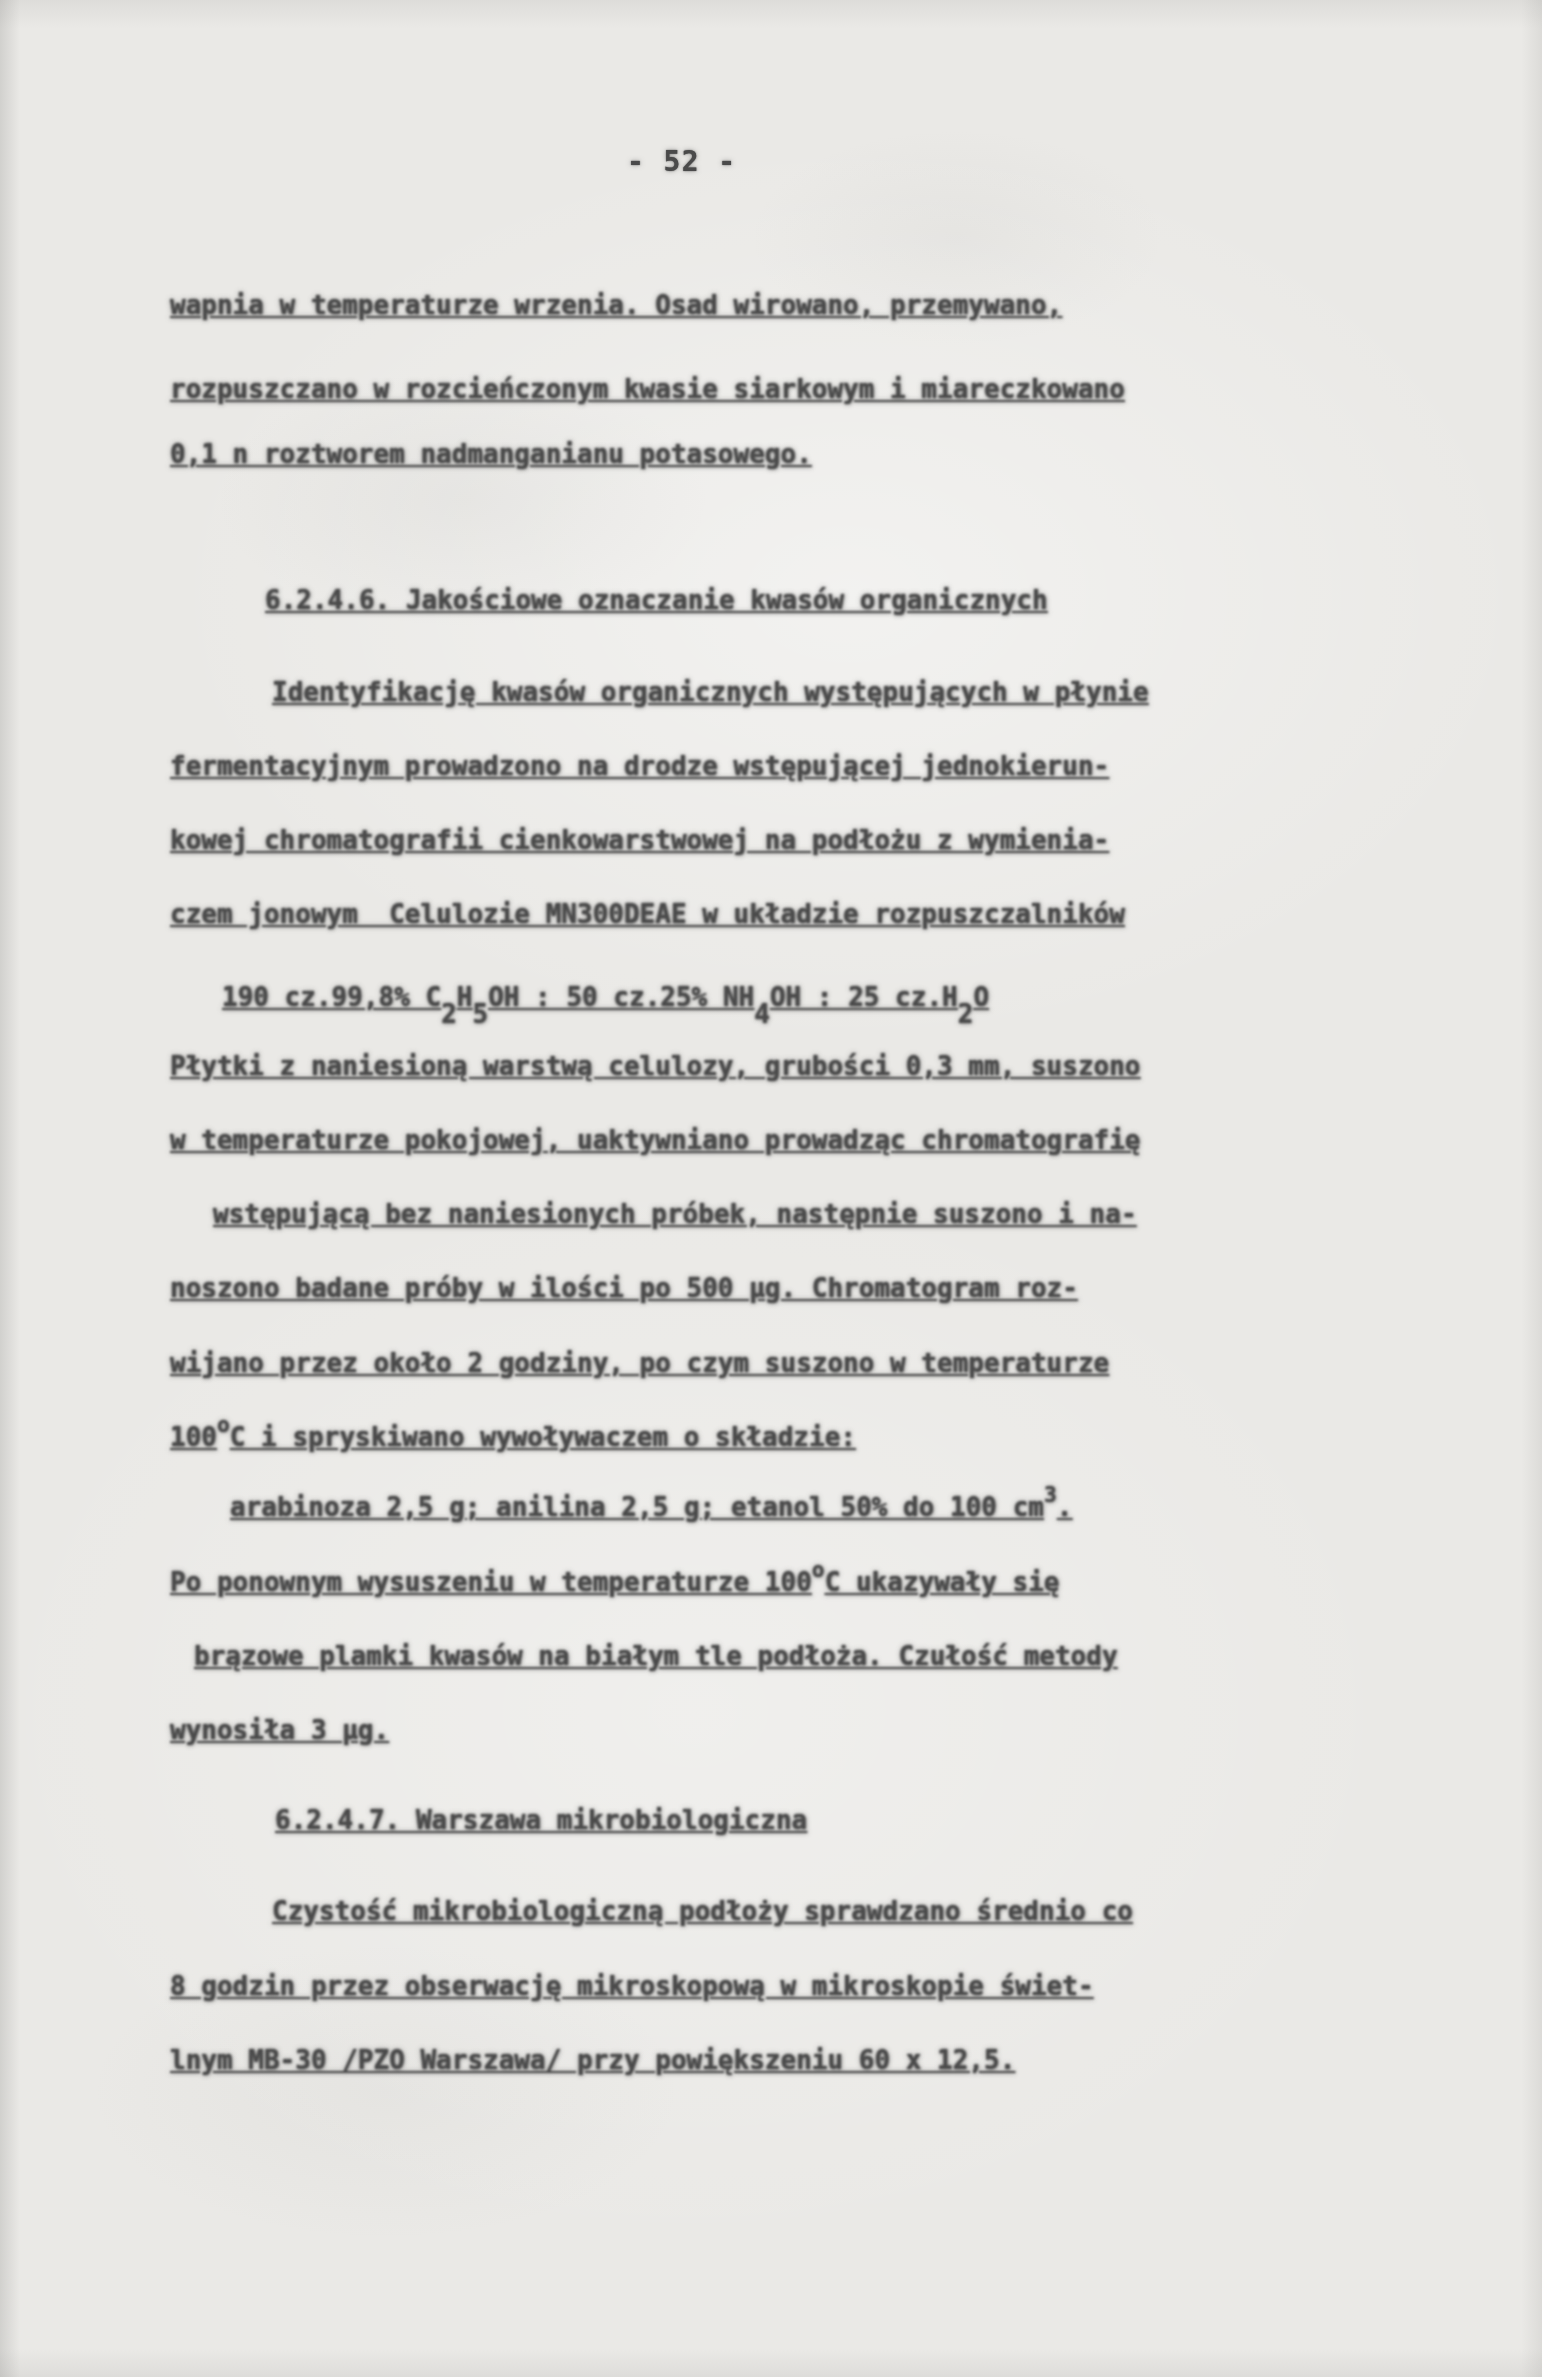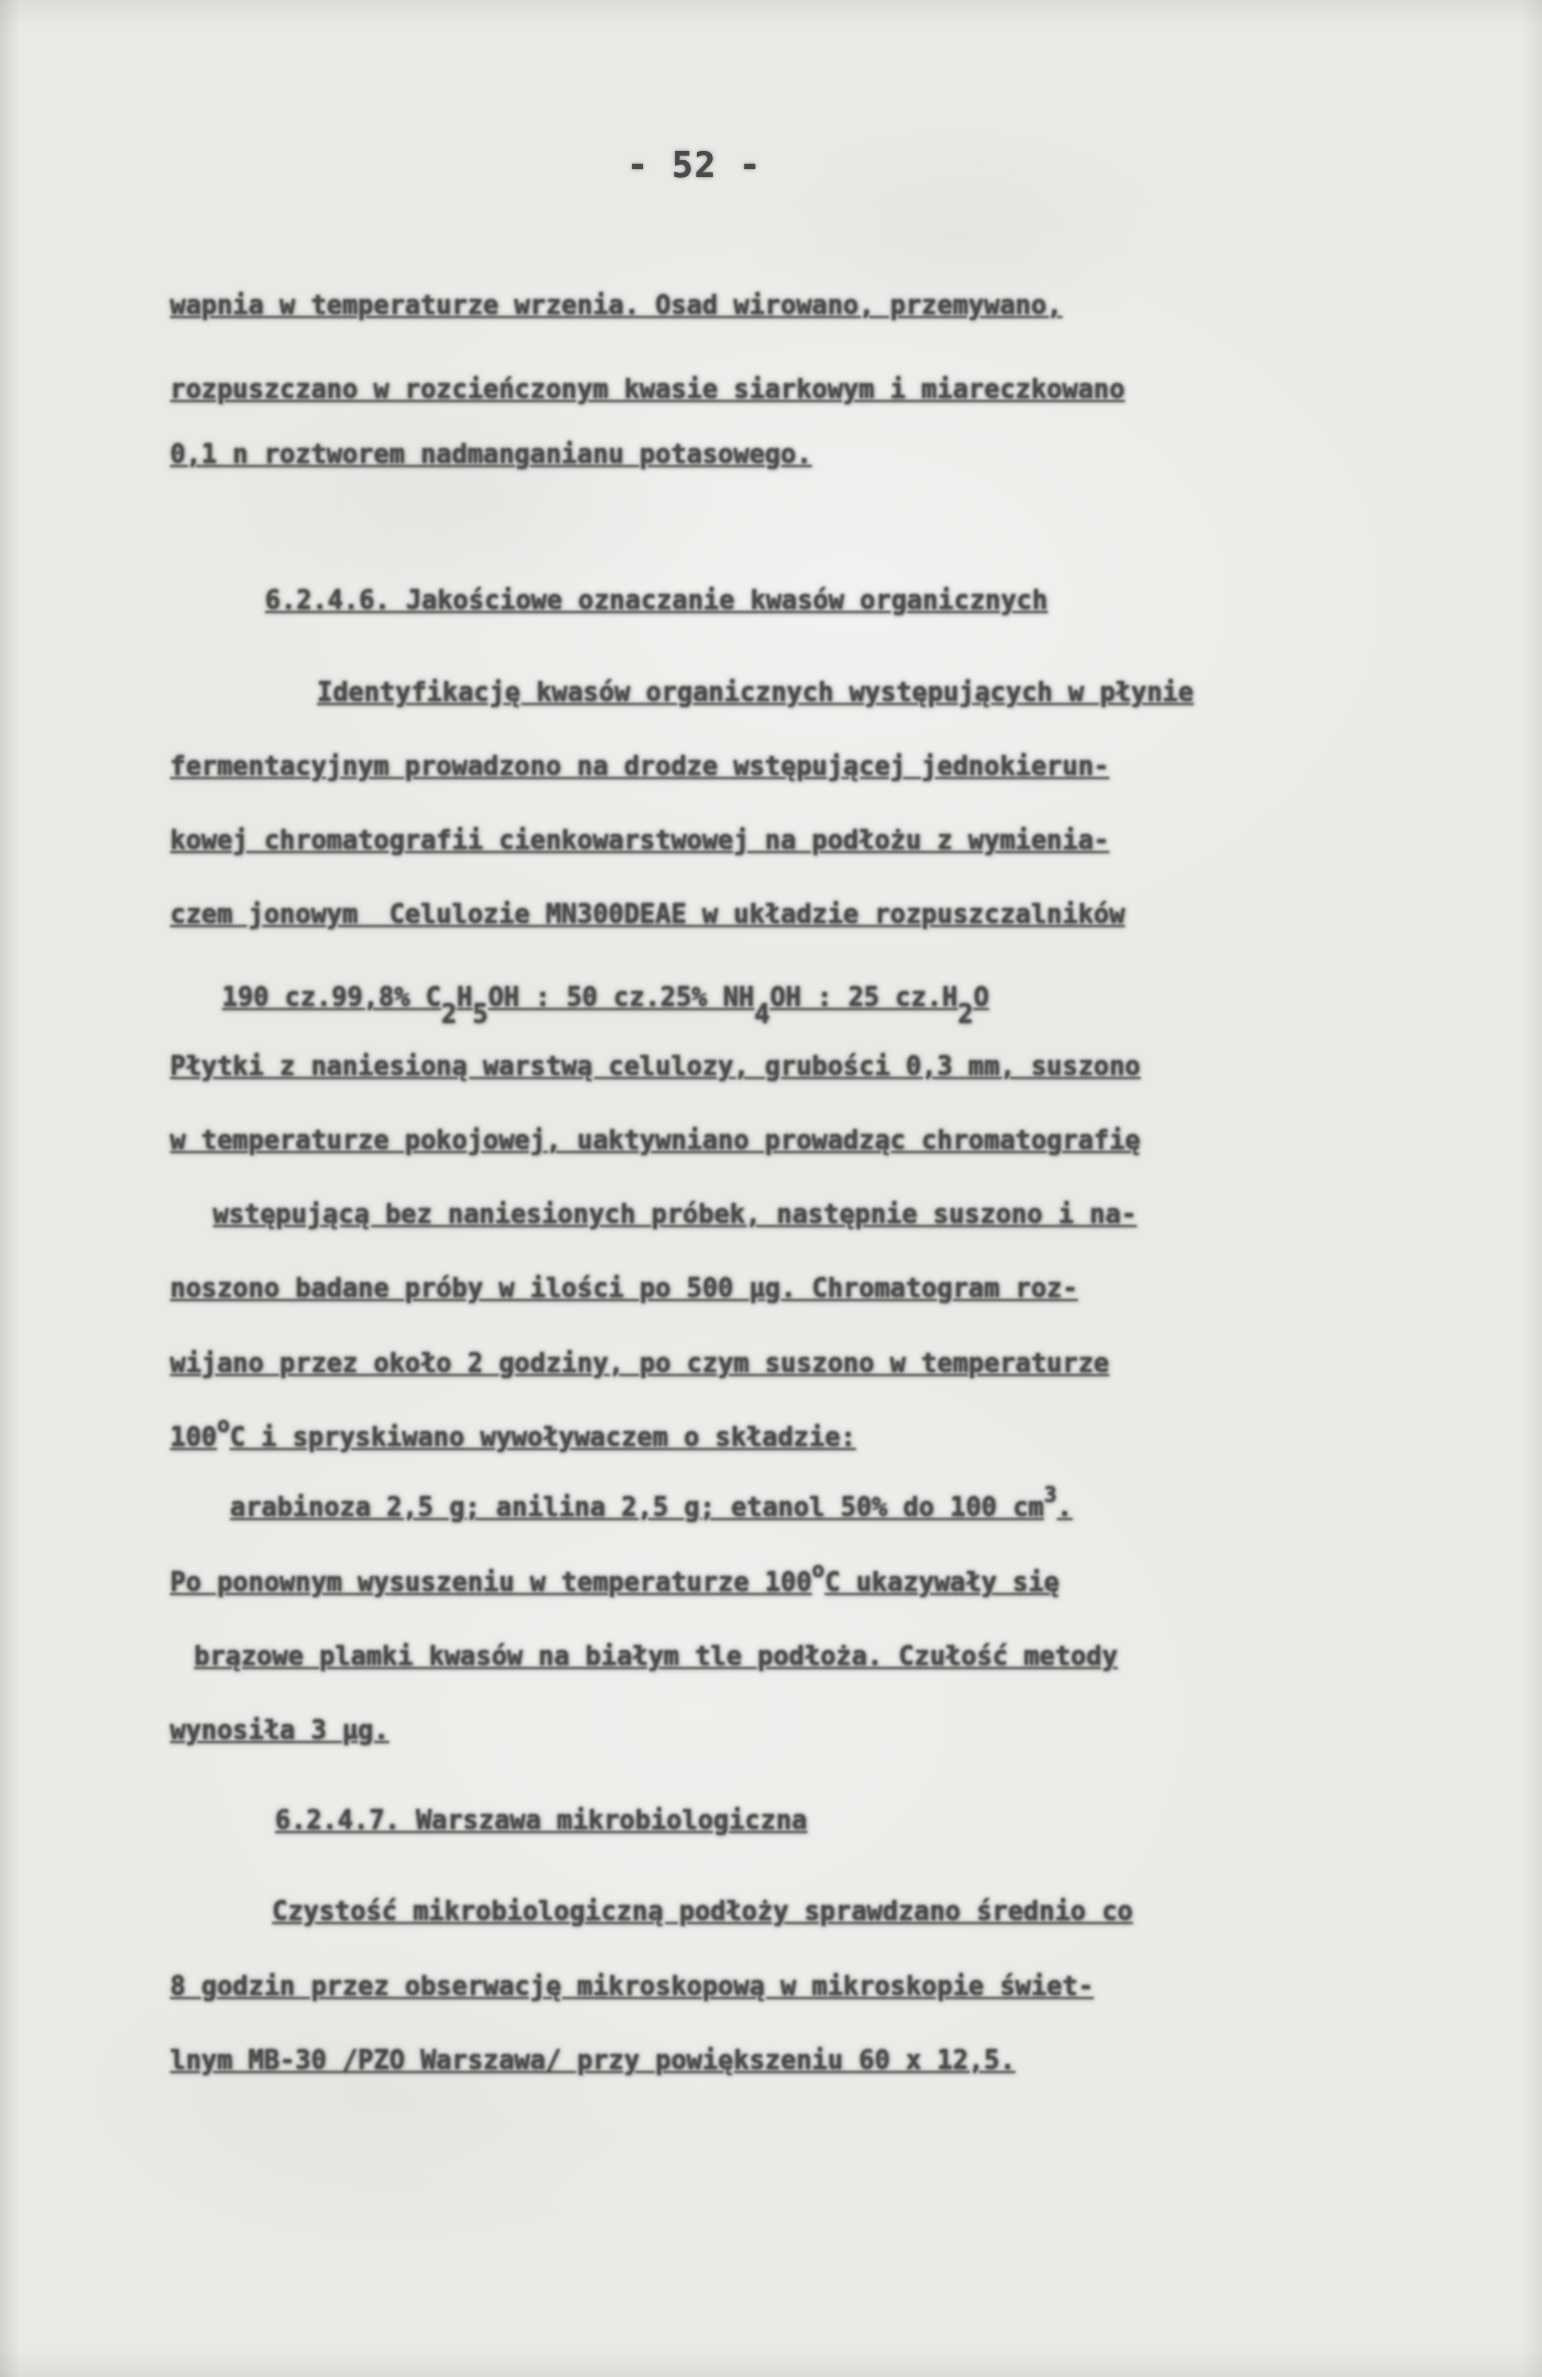--- a/index.html
+++ b/index.html
@@ -43,41 +43,41 @@
     transform: translateY(17px);
   }
   .tline .sp {            
     display: inline-block;
     transform: translateY(-14px);
     font-size: 0.82em;
   }
   .pgnum {
     position: absolute;
     white-space: pre;
-    font-size: 35px;
+    font-size: 28px;
     font-weight: 700;
     color: #4a4a4a;
     text-shadow:
       0 0 1.4px rgba(72,72,72,0.95),
       0 0 5px rgba(95,95,95,0.50);
     filter: blur(0.7px);
     letter-spacing: 1.4px;
   }
 </style>
 </head>
 <body>
 
 <div class="scan" style="background-color: rgb(234, 233, 230);">
   <div class="pgnum" style="left: 627px; top: 145px; color: rgb(74, 74, 74);">- 52 -</div>
   <div id="text-layer">
       <div class="tline" style="left: 170px; top: 283px; color: rgb(74, 74, 74);">wapnia w temperaturze wrzenia. Osad wirowano, przemywano,</div>
       <div class="tline" style="left: 170px; top: 357px; color: rgb(74, 74, 74); margin-top: 10px;">rozpuszczano w rozcieńczonym kwasie siarkowym i miareczkowano</div>
       <div class="tline" style="left: 170px; top: 432px; color: rgb(74, 74, 74); text-align: right;">0,1 n roztworem nadmanganianu potasowego.</div>
       <div class="tline" style="left: 265px; top: 578px; color: rgb(74, 74, 74);">6.2.4.6. Jakościowe oznaczanie kwasów organicznych</div>
-      <div class="tline" style="left: 272px; top: 670px; color: rgb(74, 74, 74); margin-left: 45px;">Identyfikację kwasów organicznych występujących w płynie</div>
+      <div class="tline" style="left: 272px; top: 670px; color: rgb(74, 74, 74);">Identyfikację kwasów organicznych występujących w płynie</div>
       <div class="tline" style="left: 170px; top: 744px; color: rgb(74, 74, 74);">fermentacyjnym prowadzono na drodze wstępującej jednokierun-</div>
       <div class="tline" style="left: 170px; top: 818px; color: rgb(74, 74, 74);">kowej chromatografii cienkowarstwowej na podłożu z wymienia-</div>
       <div class="tline" style="left: 170px; top: 892px; color: rgb(74, 74, 74);">czem jonowym  Celulozie MN300DEAE w układzie rozpuszczalników</div>
       <div class="tline" style="left: 222px; top: 975px; color: rgb(74, 74, 74);">190 cz.99,8% C<span class="sb">2</span>H<span class="sb">5</span>OH : 50 cz.25% NH<span class="sb">4</span>OH : 25 cz.H<span class="sb">2</span>O</div>
       <div class="tline" style="left: 170px; top: 1044px; color: rgb(74, 74, 74);">Płytki z naniesioną warstwą celulozy, grubości 0,3 mm, suszono</div>
       <div class="tline" style="left: 170px; top: 1118px; color: rgb(74, 74, 74);">w temperaturze pokojowej, uaktywniano prowadząc chromatografię</div>
       <div class="tline" style="left: 185px; top: 1192px; color: rgb(74, 74, 74); margin-left: 28px;">wstępującą bez naniesionych próbek, następnie suszono i na-</div>
       <div class="tline" style="left: 170px; top: 1266px; color: rgb(74, 74, 74);">noszono badane próby w ilości po 500 µg. Chromatogram roz-</div>
       <div class="tline" style="left: 170px; top: 1341px; color: rgb(74, 74, 74);">wijano przez około 2 godziny, po czym suszono w temperaturze</div>
       <div class="tline" style="left: 170px; top: 1415px; color: rgb(74, 74, 74);">100<span class="sp">o</span>C i spryskiwano wywoływaczem o składzie:</div>

